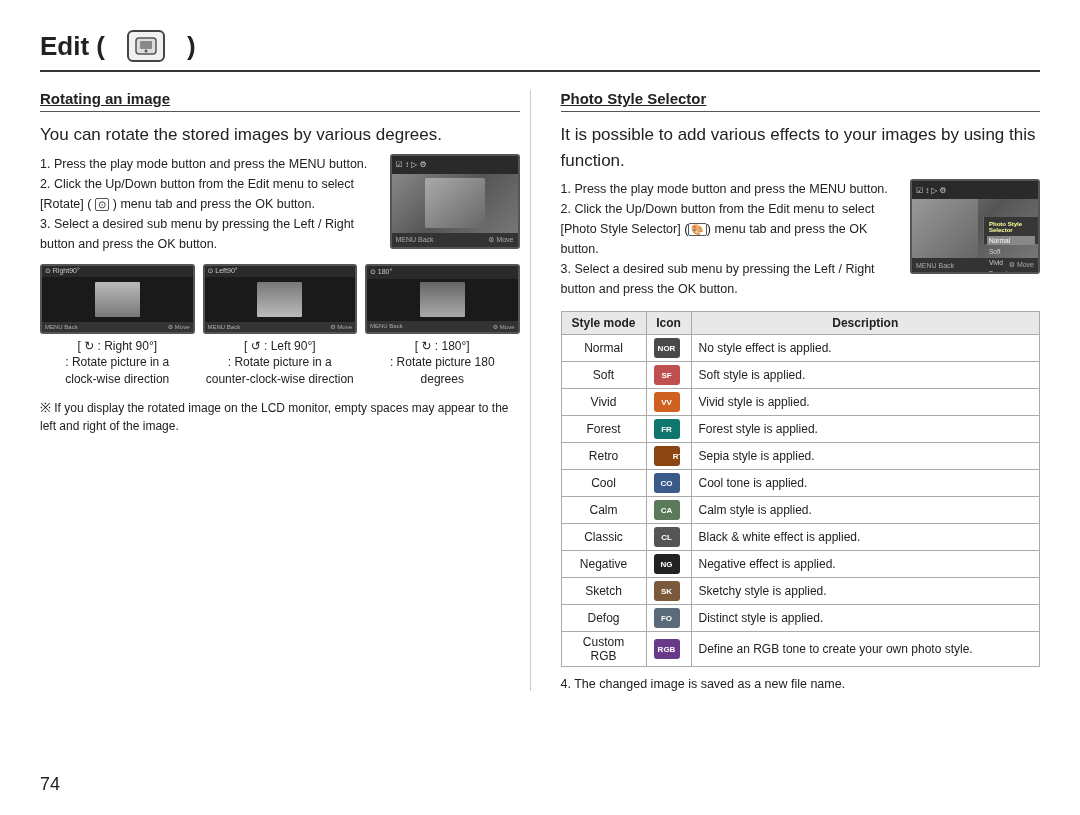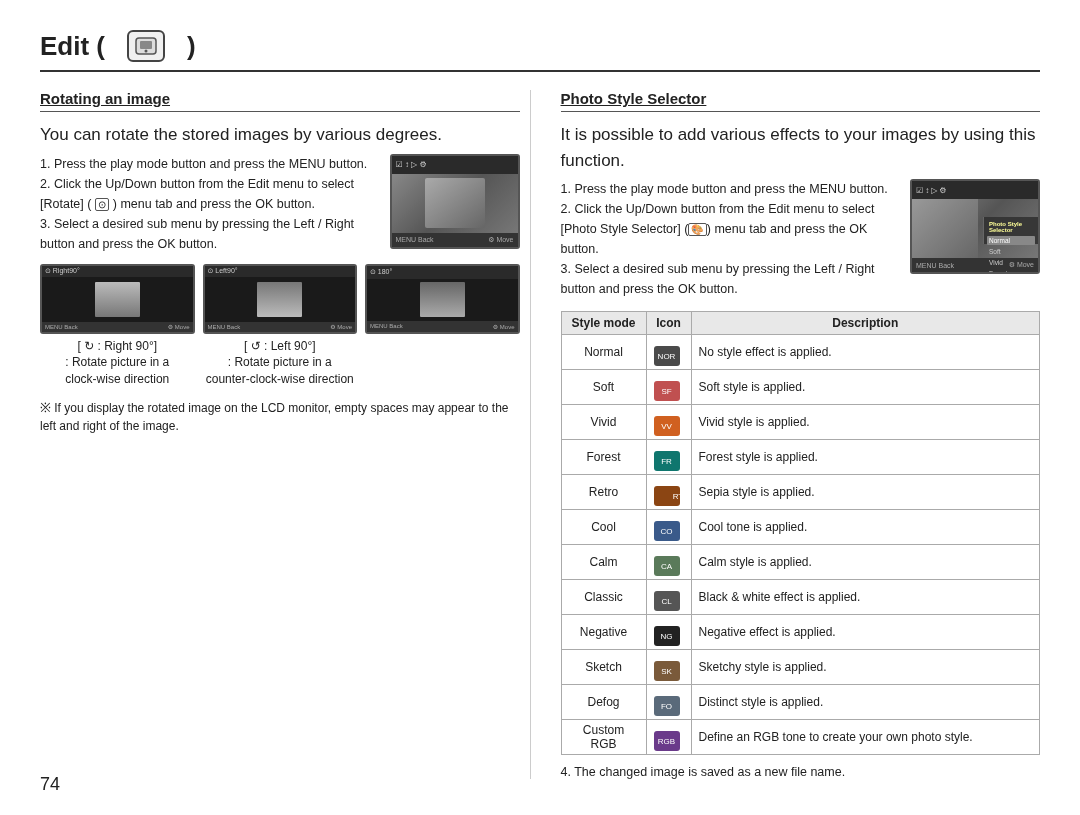--- a/index.html
+++ b/index.html
@@ -264,22 +264,21 @@
       width: 26px;
       height: 20px;
       background: #555;
       border-radius: 3px;
       position: relative;
       font-size: 8px;
       color: #fff;
       display: flex;
       align-items: center;
       justify-content: center;
-      font-weight: normal;
-      margin-top: 8px;
+      font-weight: bold;
     }
 
     .footer-note {
       font-size: 12.5px;
       margin-top: 10px;
     }
 
     
     .right-step-with-image {
       display: flex;
@@ -449,20 +448,21 @@
               <span>⊙ 180°</span>
             </div>
           <div class="s-photo">
             <div class="couple-img rotated180" style="background:linear-gradient(to bottom,#aaa,#666);"></div>
           </div>
           <div class="s-bottom">
               <span>MENU Back</span>
               <span>⚙ Move</span>
             </div>
         </div>
+        <div class="rotate-label">[ ↻ : 180°]<br>: Rotate picture 180<br>degrees</div>
       </div>
     </div>
 
     <p class="note-text">
       <span class="note-star">※</span> If you display the rotated image on the LCD monitor, empty spaces may appear to the left and right of the image.
     </p>
   </div>
 
   <div class="col-right">
     <div class="section-title">Photo Style Selector</div>

